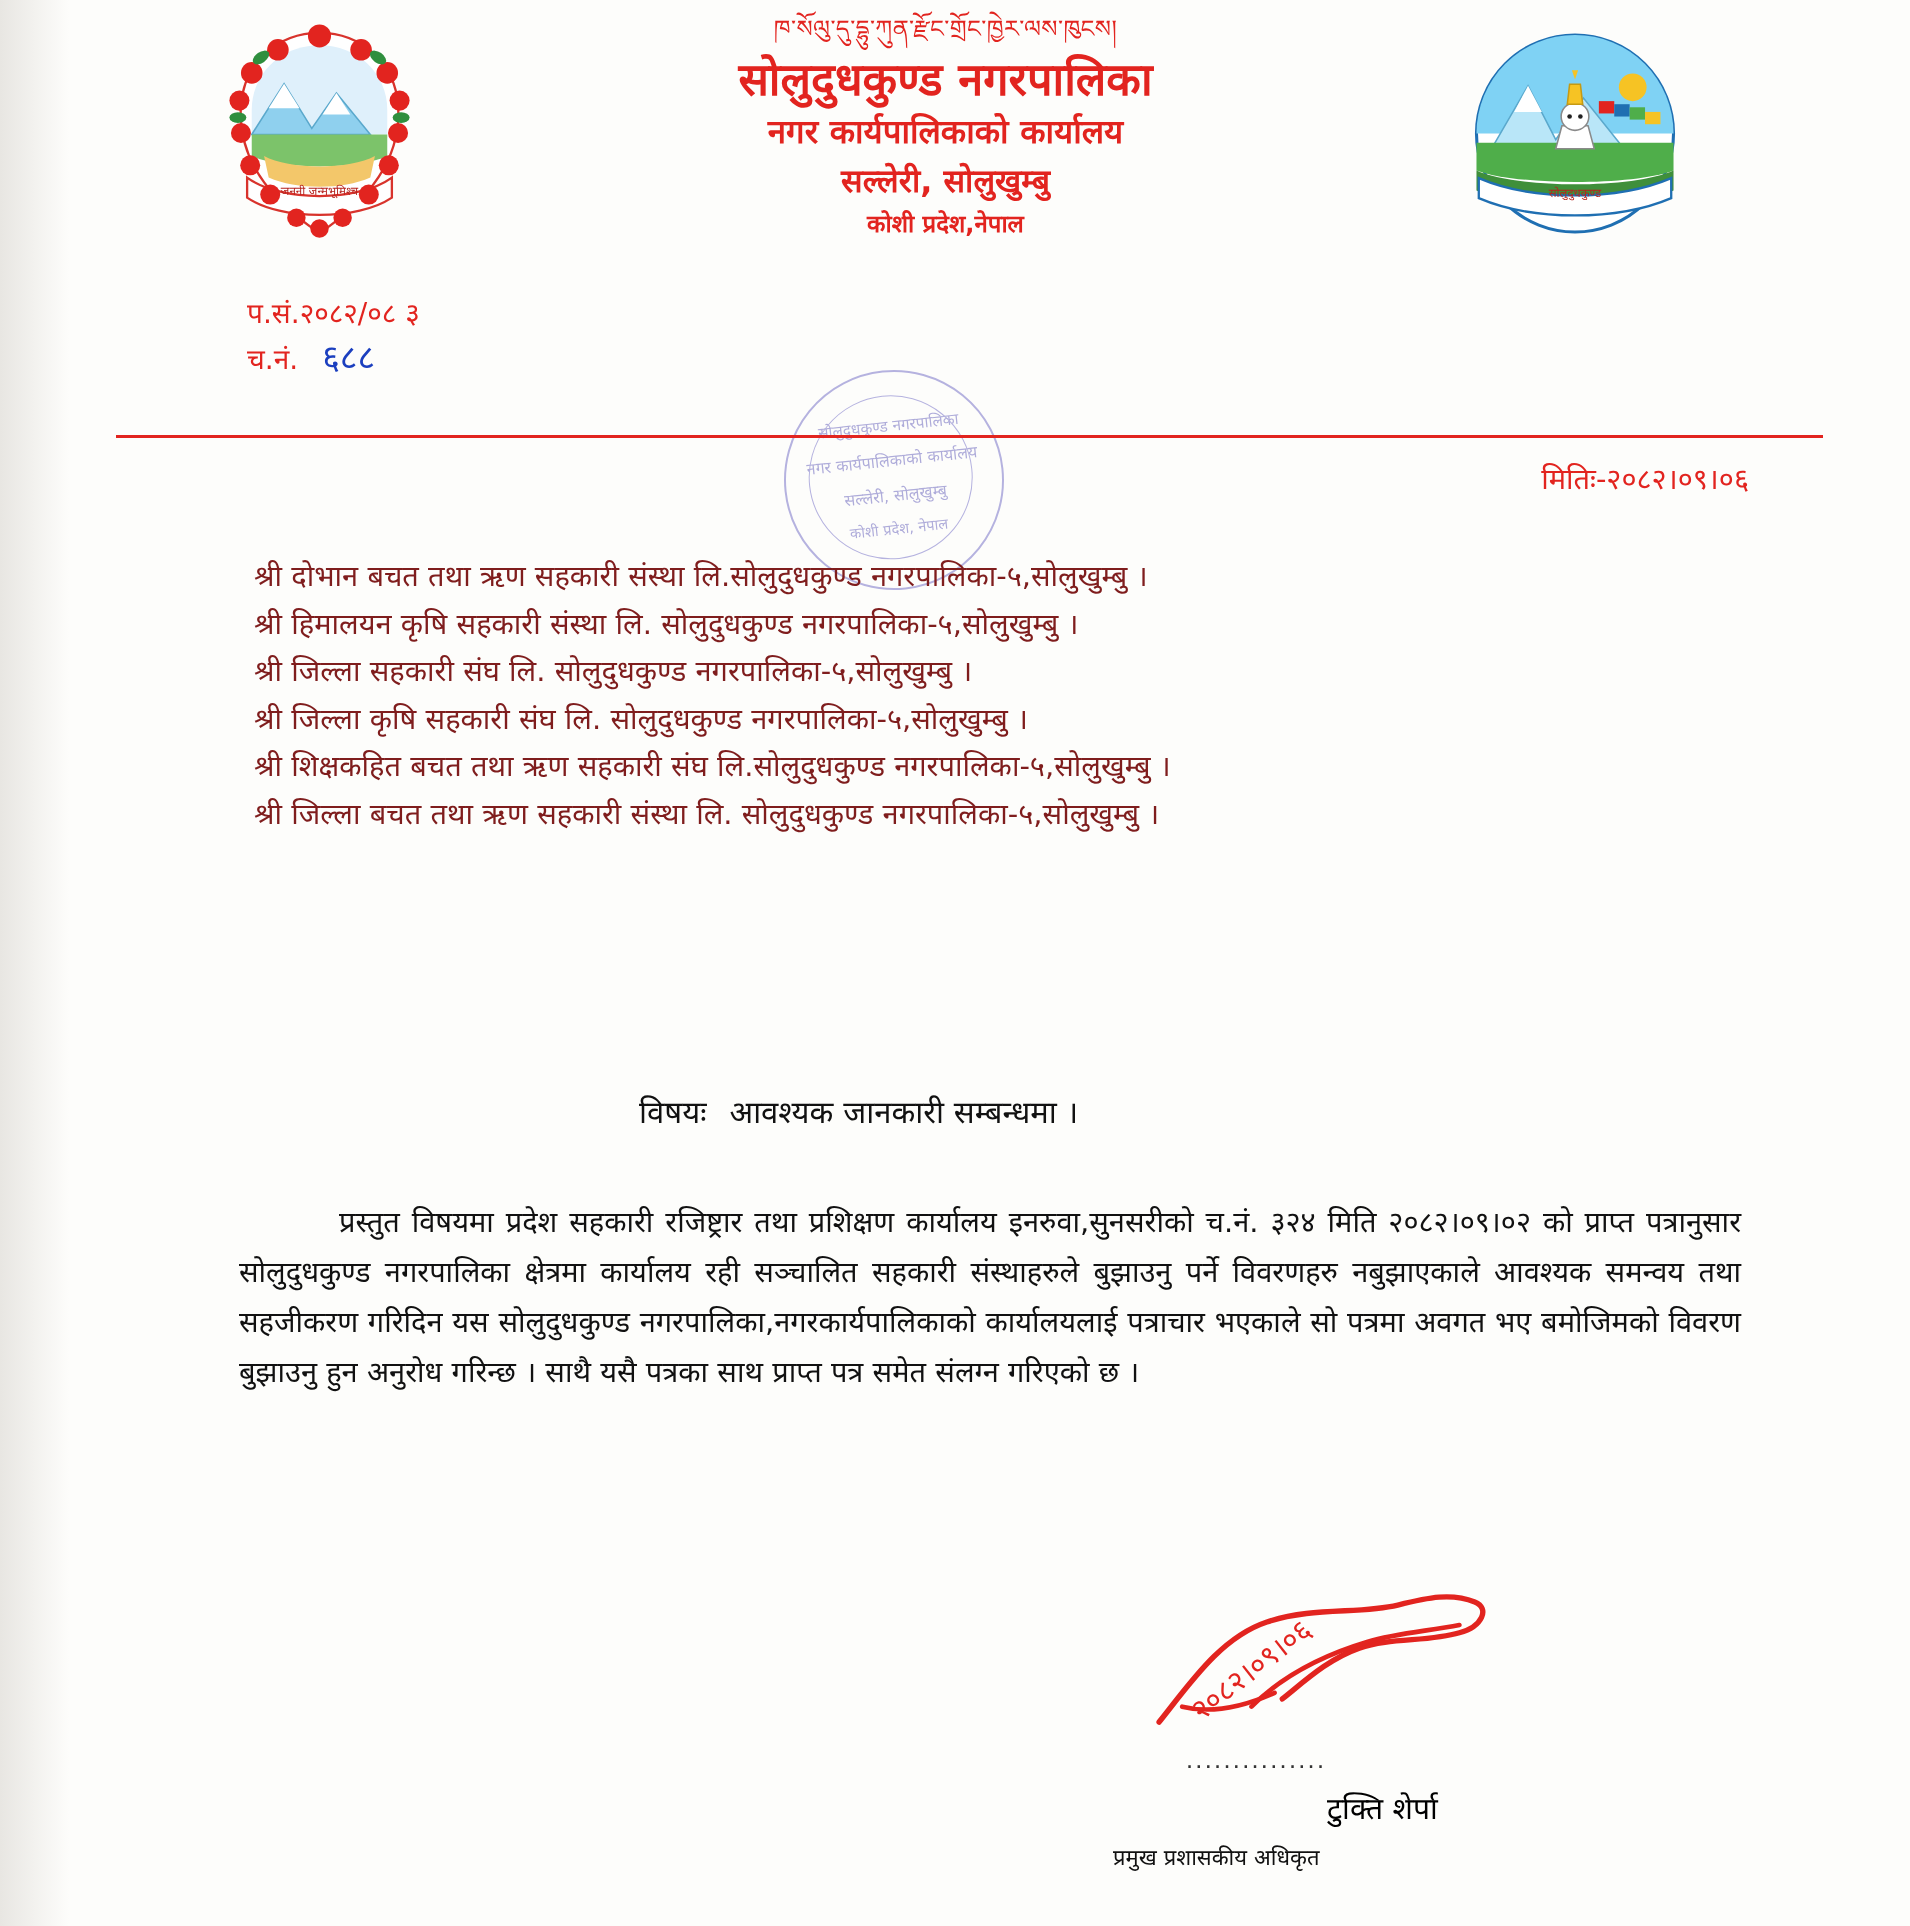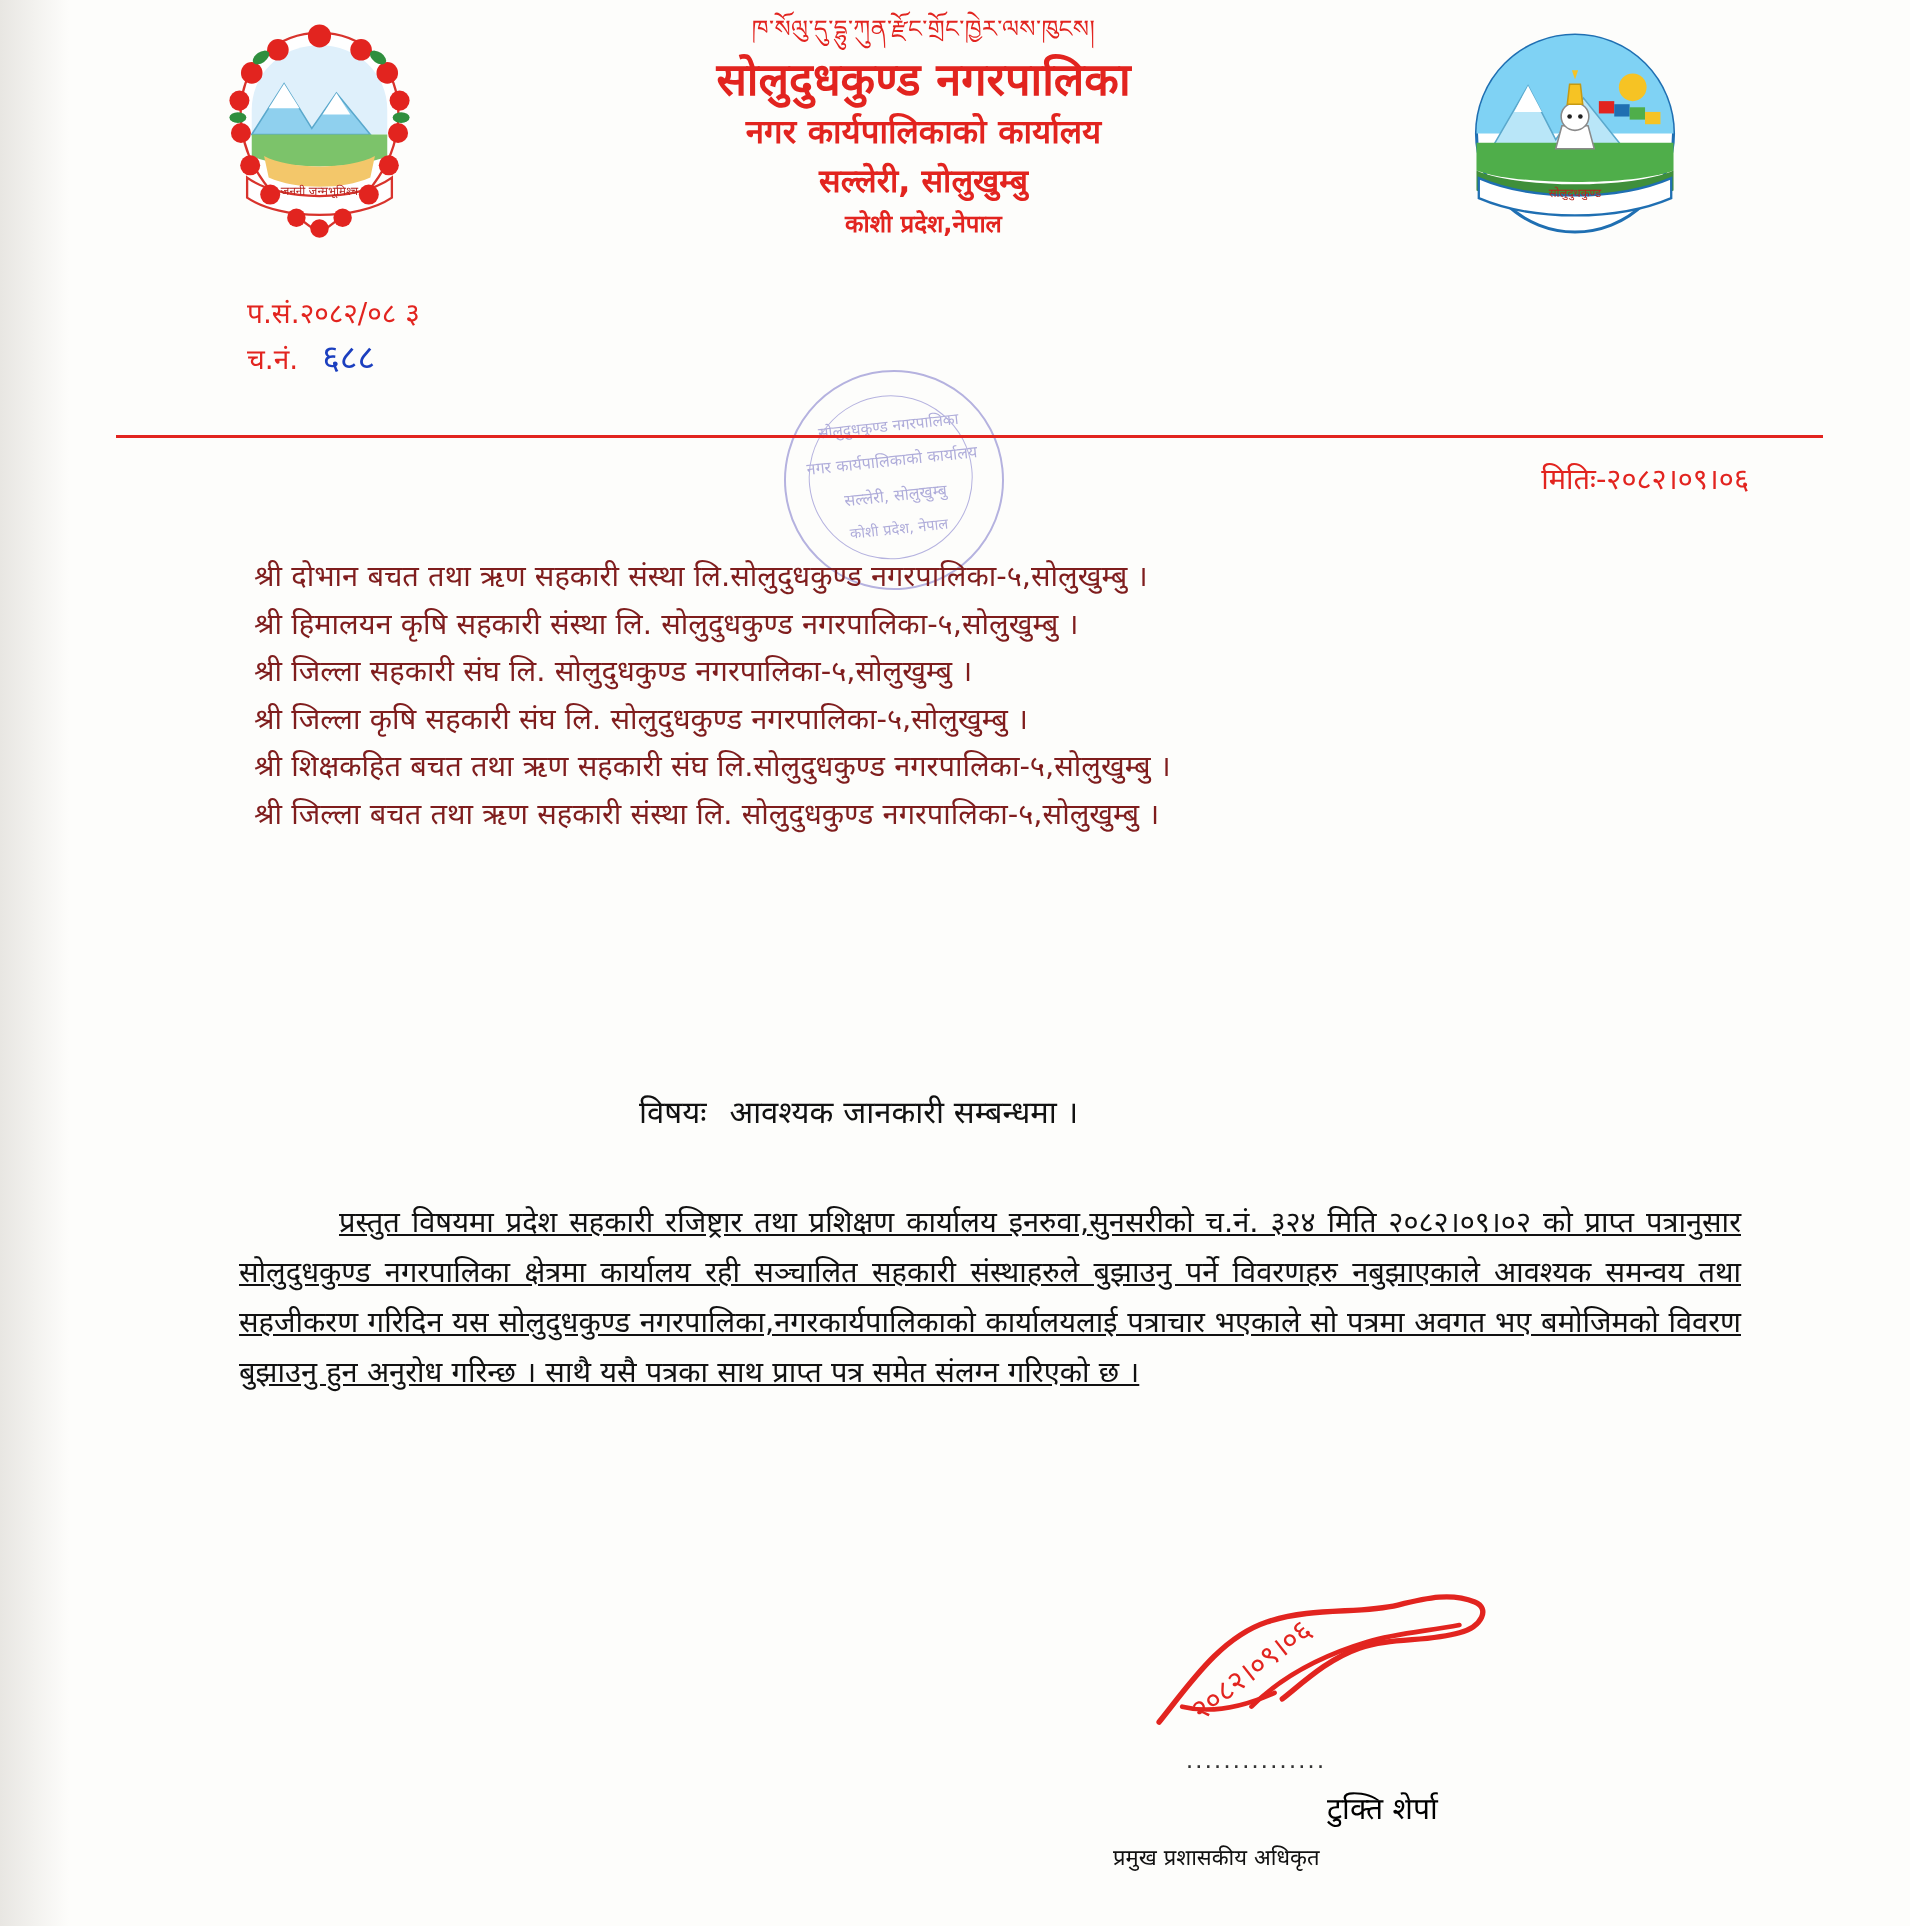--- a/index.html
+++ b/index.html
@@ -42,21 +42,21 @@
   .emblem-right {
     position: absolute;
     left: 1448px;
     top: 11.6px;
     width: 254px;
     height: 216px;
   }
 
   .center-block {
     position: absolute;
-    left: 442px;
+    left: 464px;
     top: 0px;
     width: 963px;
     text-align: center;
     color: #e2241f;
   }
   .tibetan-line {
     font-family: "DejaVu Sans", sans-serif;
     font-size: 24px;
     letter-spacing: 0.4px;
     color: #e2241f;
@@ -197,21 +197,21 @@
     position: absolute;
     left: 239px;
     top: 1198px;
     width: 1502px;
     font-family: "DejaVu Sans", sans-serif;
     font-size: 29px;
     color: #111111;
     line-height: 1.72;
     text-align: justify;
   }
-  .body-text p { margin: 0; text-indent: 100px; text-decoration: underline; }
+  .body-text p { margin: 0; text-indent: 100px; }
   .sig-scribble {
     position: absolute;
     left: 1136px;
     top: 1591px;
     width: 385px;
     height: 162px;
     color: #e2241f;
   }
   .sig-date {
     position: absolute;

